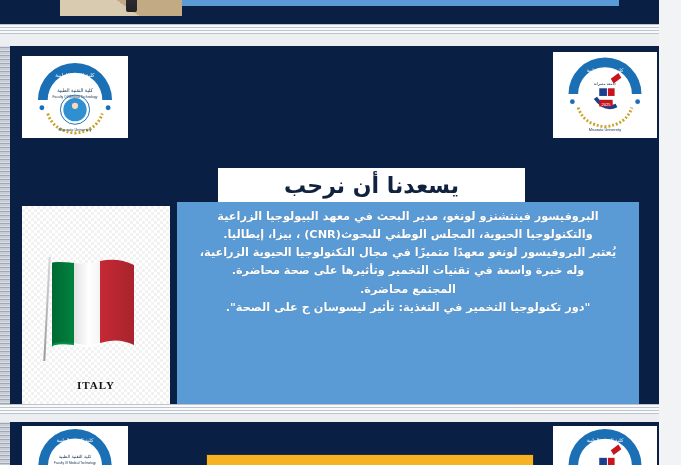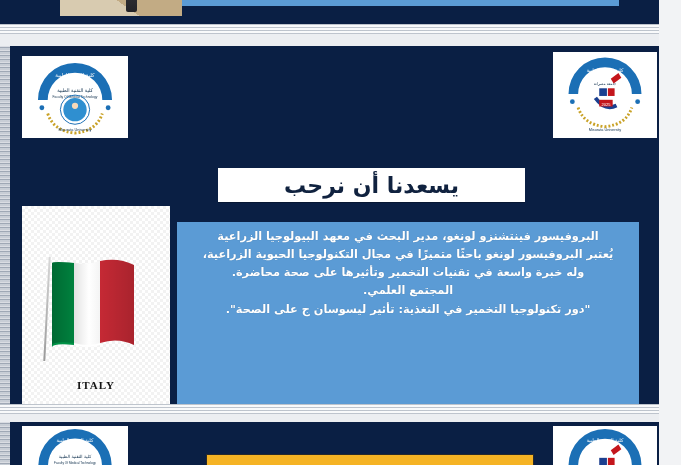--- a/index.html
+++ b/index.html
@@ -78,21 +78,21 @@
     display:flex; align-items:center; justify-content:center;
     box-shadow:0 1px 0 rgba(0,0,0,.25);
   }
   .title-box .t {
     font-size:22px; font-weight:bold; color:#10223f;
     direction:rtl; letter-spacing:.5px;
     font-family:"DejaVu Sans", sans-serif;
   }
 
   .body-panel {
-    position:absolute; left:177px; top:176px; width:462px; height:221px;
+    position:absolute; left:177px; top:156px; width:462px; height:221px;
     background:#5b9bd5;
     padding:6px 10px 4px 10px;
     direction:rtl; text-align:center;
   }
   .body-panel p {
     color:#ffffff; font-weight:bold;
     font-size:11.3px; line-height:1.52;
     font-family:"DejaVu Sans", sans-serif;
     text-shadow:0 0 1px rgba(0,0,0,.25);
   }
@@ -210,23 +210,24 @@
           <path d="M34 14 q14 2 26 -2 v84 q-12 4 -26 0 Z" fill="#ffffff"></path>
           <path d="M60 12 q18 -4 34 4 v80 q-16 -8 -34 -2 Z" fill="#ce2b37"></path>
           <path d="M12 14 q2 -2 22 0 q14 2 26 -2 q18 -4 34 4 v80 q-16 -8 -34 -2 q-12 4 -26 0 q-20 -2 -22 2 Z" fill="url(#gsh)"></path>
         </svg>
       </div>
       <div class="flag-label">ITALY</div>
     </div>
 
     <div class="body-panel">
       <p>البروفيسور فينتشنزو لونغو، مدير البحث في معهد البيولوجيا الزراعية</p>
-      <p>يُعتبر البروفيسور لونغو باحثًا متميزًا في مجال التكنولوجيا الحيوية الزراعية،</p>
+      <p>والتكنولوجيا الحيوية، المجلس الوطني للبحوث(CNR) ، بيزا، إيطاليا.</p>
+      <p>يُعتبر البروفيسور لونغو معهدًا متميزًا في مجال التكنولوجيا الحيوية الزراعية،</p>
       <p>وله خبرة واسعة في تقنيات التخمير وتأثيرها على صحة محاضرة.</p>
-      <p>المجتمع العلمي.</p>
+      <p>المجتمع محاضرة.</p>
       <p>"دور تكنولوجيا التخمير في التغذية: تأثير ليسوسان ج على الصحة".</p>
     </div>
   </div>
 
   <div class="gap" id="gap-2">
     <div class="stripe-shadow" style="top:0;"></div>
   </div>
 
   <div class="slide" id="slide-bottom">
     <div class="slide-shadow-l"></div>

